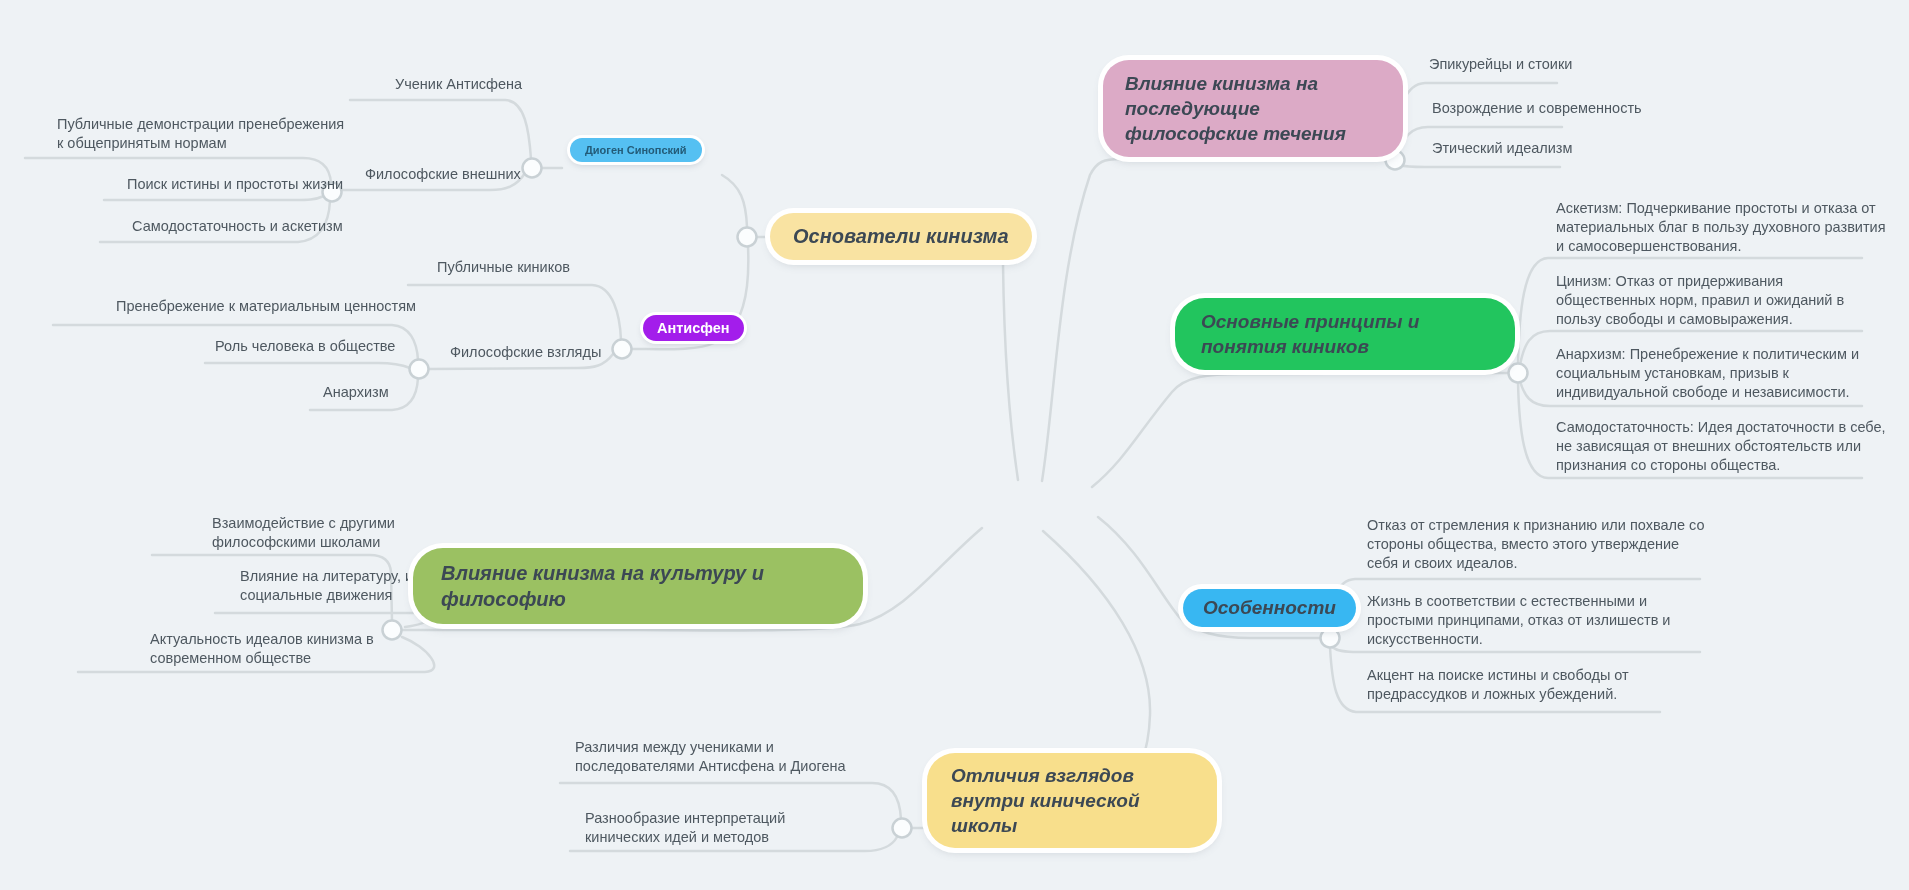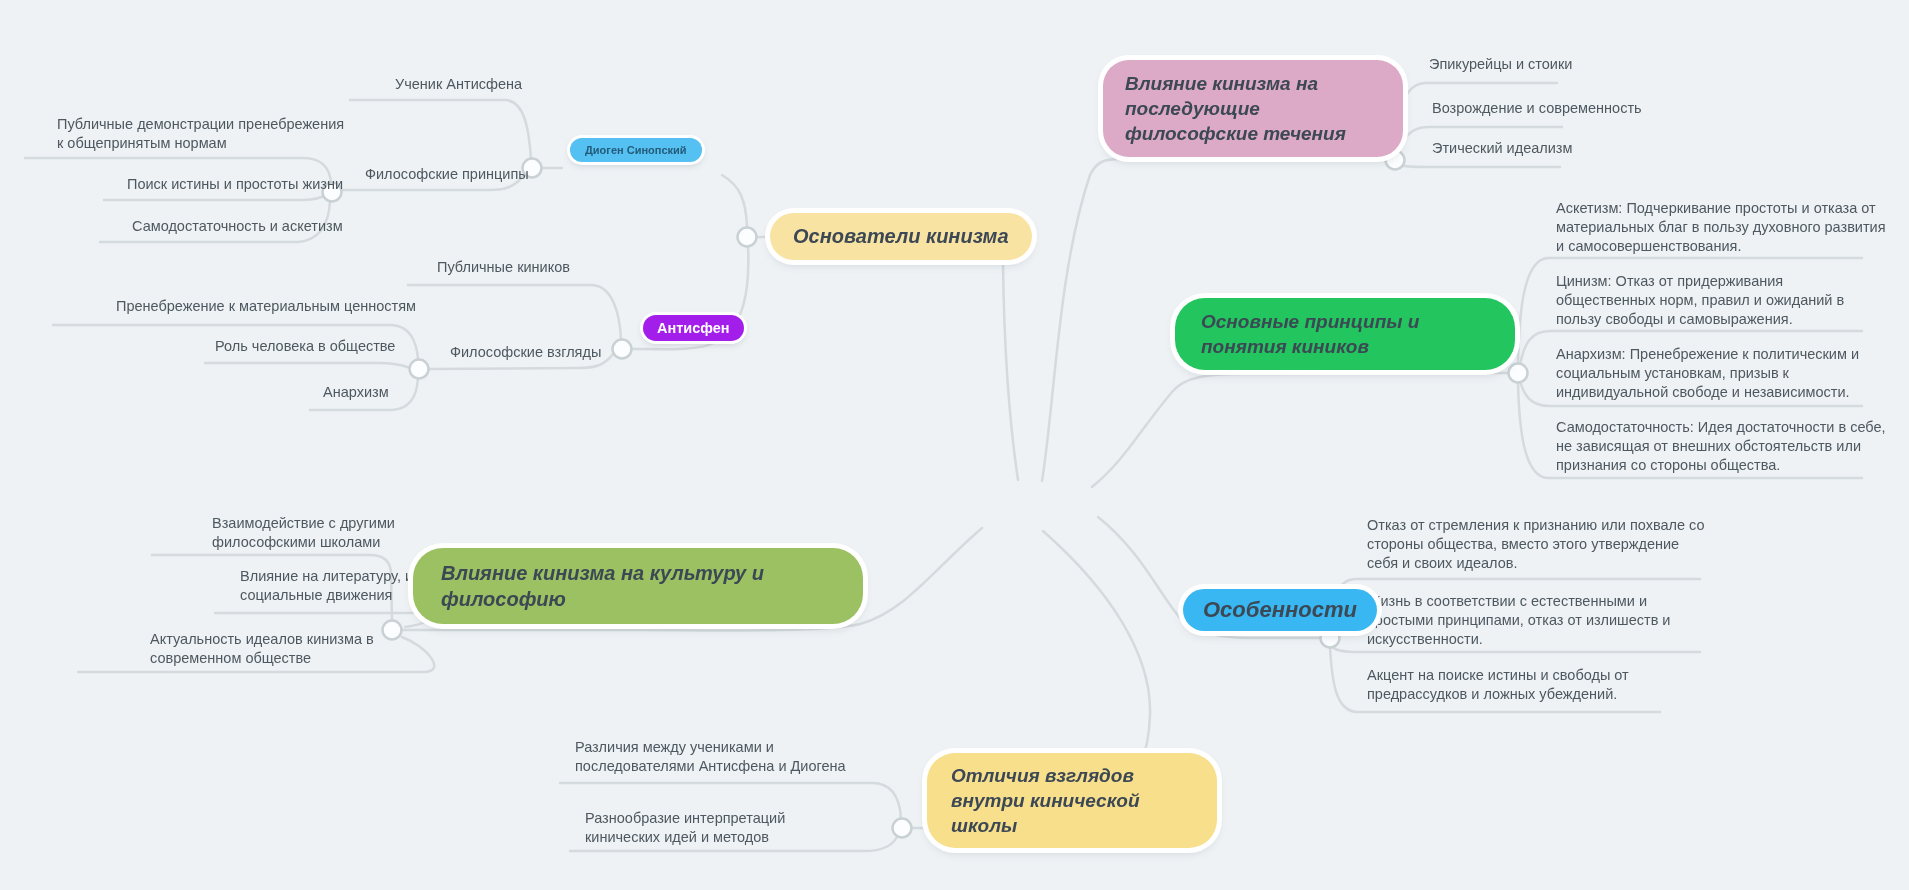--- a/index.html
+++ b/index.html
@@ -75,32 +75,32 @@
     <circle cx="902" cy="828" r="9.5"></circle>
   </svg>
 
 
   <div class="node" style="left:770px;top:213px;background:#F9E3A2;border-radius:27px;padding:12px 23px;font-size:20px;">Основатели кинизма</div>
 
   <div class="node" style="left:1103px;top:60px;width:300px;background:#DCAAC6;border-radius:26px;padding:11px 22px;font-size:19px;line-height:25px;">Влияние кинизма на последующие философские течения</div>
 
   <div class="node" style="left:1175px;top:298px;width:340px;background:#22c55e;border-radius:30px;padding:11px 26px;font-size:19px;line-height:25px;">Основные принципы и понятия киников</div>
 
-  <div class="node" style="left:1183px;top:589px;background:#38B7F2;border-radius:21px;padding:8px 20px;font-size:22px;">Особенности</div>
+  <div class="node" style="left:1183px;top:589px;background:#38B7F2;border-radius:21px;padding:8px 20px;font-size:19px;">Особенности</div>
 
   <div class="node" style="left:413px;top:548px;width:450px;background:#9BC162;border-radius:30px;padding:12px 28px;font-size:20px;line-height:26px;">Влияние кинизма на культуру и философию</div>
 
   <div class="node" style="left:927px;top:753px;width:290px;background:#F8DF8C;border-radius:28px;padding:10px 24px;font-size:19px;line-height:25px;">Отличия взглядов внутри кинической школы</div>
 
   <div class="pill" style="left:570px;top:138px;background:#55C0F2;color:#235B78;border-radius:17px;padding:6px 15px;font-size:11px;">Диоген Синопский</div>
 
   <div class="pill" style="left:643px;top:315px;background:#A31DEB;color:#FFFFFF;border-radius:15px;padding:5px 14px;font-size:14.5px;">Антисфен</div>
 
   <div class="leaf" style="left:395px;top:75px;">Ученик Антисфена</div>
-  <div class="leaf" style="left:365px;top:165px;">Философские принципы</div>
+  <div class="leaf" style="left:365px;top:165px;">Философские внешних</div>
   <div class="leaf" style="left:57px;top:115px;width:290px;">Публичные демонстрации пренебрежения к общепринятым нормам</div>
   <div class="leaf" style="left:127px;top:175px;">Поиск истины и простоты жизни</div>
   <div class="leaf" style="left:132px;top:217px;">Самодостаточность и аскетизм</div>
 
   <div class="leaf" style="left:437px;top:258px;">Публичные киников</div>
   <div class="leaf" style="left:450px;top:343px;">Философские взгляды</div>
   <div class="leaf" style="left:116px;top:297px;">Пренебрежение к материальным ценностям</div>
   <div class="leaf" style="left:215px;top:337px;">Роль человека в обществе</div>
   <div class="leaf" style="left:323px;top:383px;">Анархизм</div>
 

